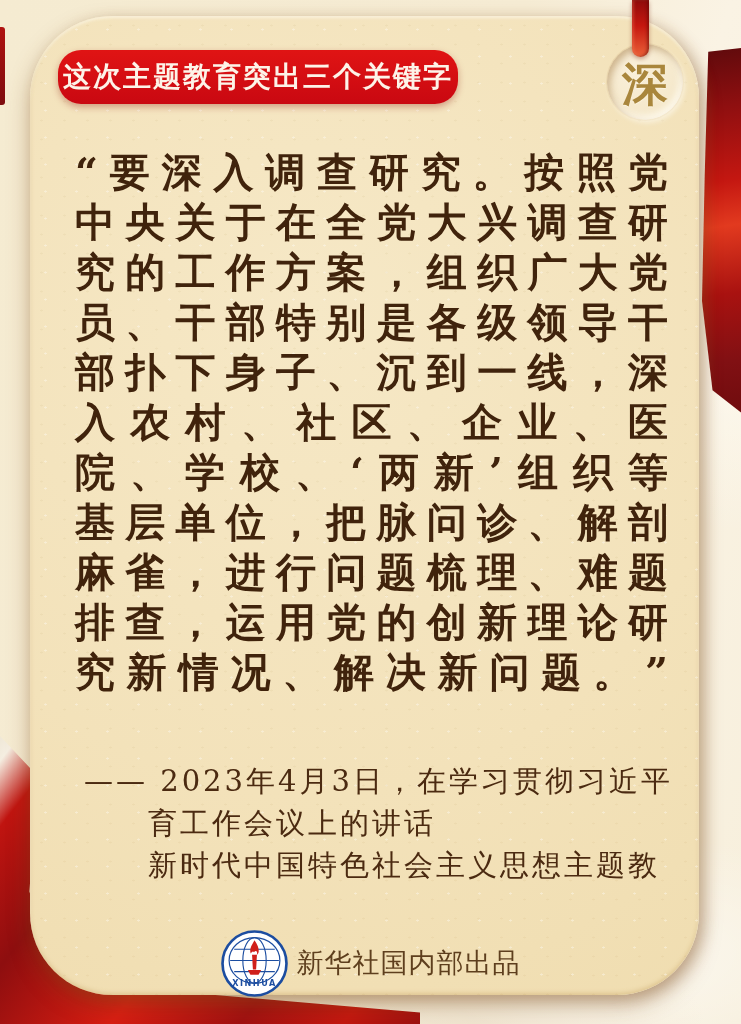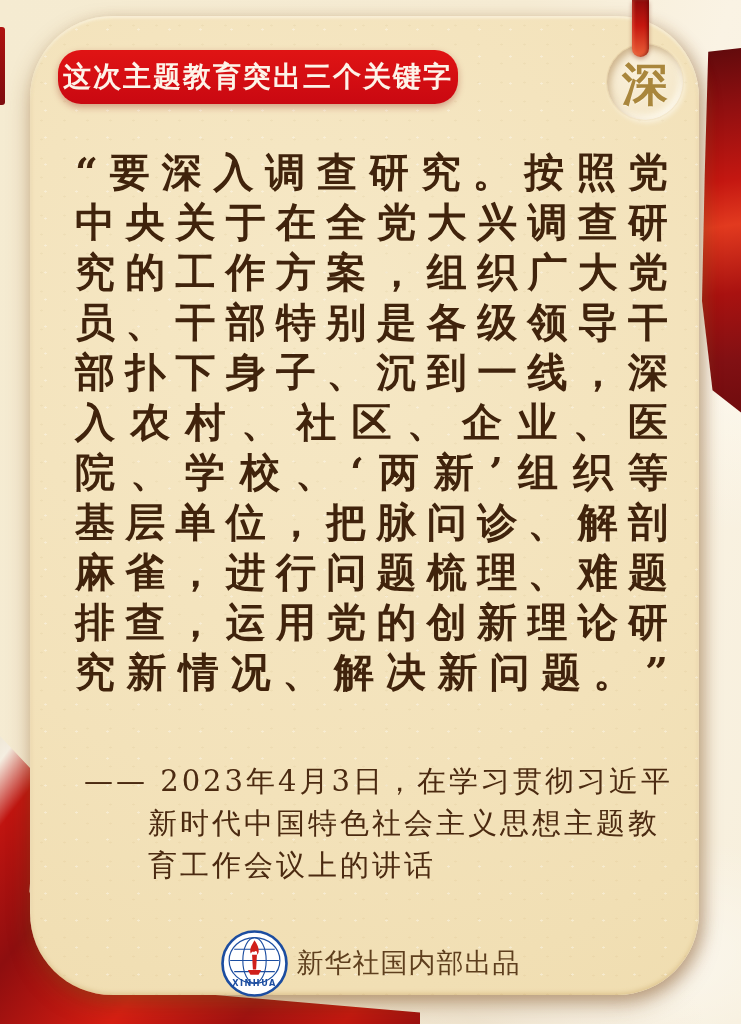--- a/index.html
+++ b/index.html
@@ -279,22 +279,22 @@
           <span>新</span>
           <span>问</span>
           <span>题</span>
           <span>。</span>
           <span>”</span>
         </div>
       </div>
 
     <div class="attribution">
         <div class="attr-line">—— 2023年4月3日，在学习贯彻习近平</div>
+        <div class="attr-line">育工作会议上的讲话</div>
         <div class="attr-line">新时代中国特色社会主义思想主题教</div>
-        <div class="attr-line">育工作会议上的讲话</div>
       </div>
 
     <div class="footer">
       <svg class="logo" viewBox="0 0 66 66">
         <circle cx="33" cy="33" r="31.5" fill="#ffffff" stroke="#1c4da0" stroke-width="2.6"></circle>
         <ellipse cx="33" cy="30" rx="25" ry="22.5" fill="none" stroke="#1c4da0" stroke-width="1.2"></ellipse>
         <ellipse cx="33" cy="30" rx="11.5" ry="22.5" fill="none" stroke="#1c4da0" stroke-width="1.1"></ellipse>
         <path d="M9,30 H57 M13,19 H53 M13,41 H53" fill="none" stroke="#1c4da0" stroke-width="1.1"></path>
         <path d="M33,10 C29.5,16 27.8,19 29.3,23.2 C30.4,21.2 31.7,20.7 32.5,21.8 C34.5,19 36.5,21.5 35.2,24.5 C38.2,22.8 38,17 33,10 Z" fill="#d01f1a"></path>
         <path d="M30.6,24.5 L35.4,24.5 L34.6,39 L31.4,39 Z" fill="#d01f1a"></path>

